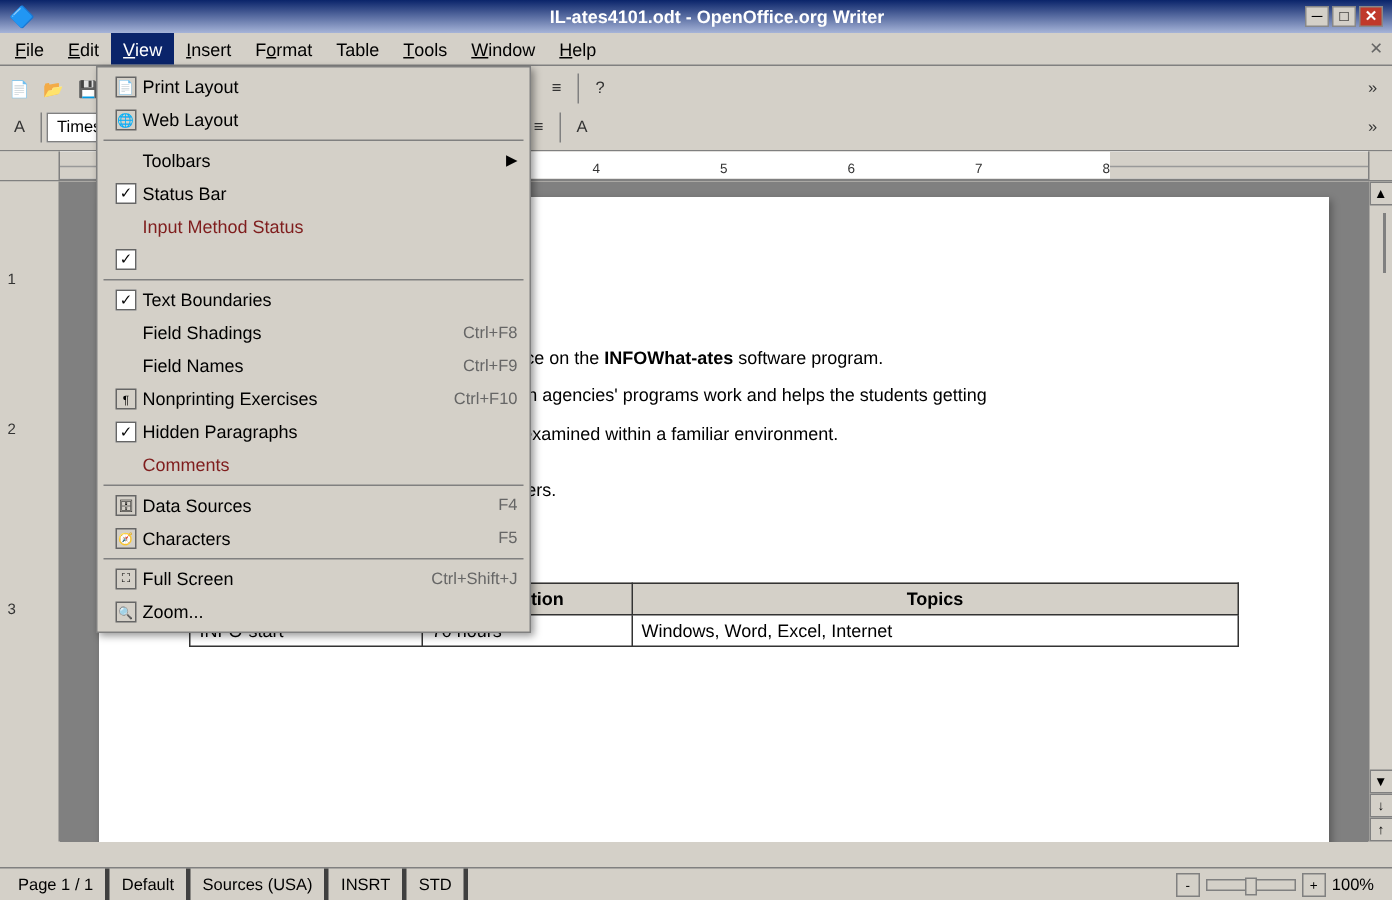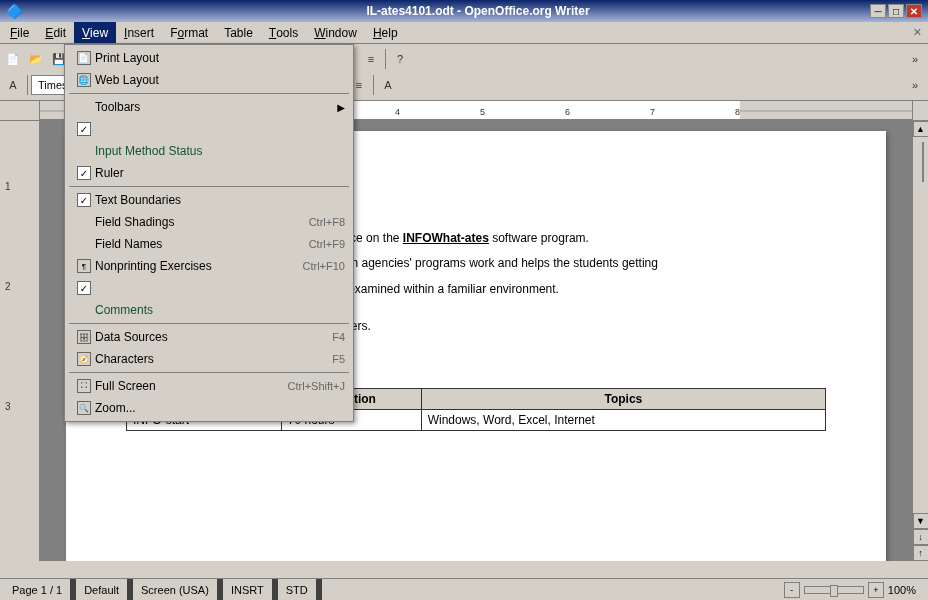--- a/index.html
+++ b/index.html
@@ -159,30 +159,30 @@
       height: 22px;
       background: #d4d0c8;
       border-top: 1px solid #808080;
       display: flex;
       align-items: center;
       font-size: 11px;
       padding: 0 4px;
     }
     .status-item {
       padding: 0 8px;
-      border-right: 6px solid #404040;
+      border-right: 3px solid #404040;
       height: 100%;
       display: flex;
       align-items: center;
     }
 
     
     .doc-heading { font-weight: bold; font-size: 13px; }
     .doc-bold { font-weight: bold; }
-    .doc-underline { text-decoration: underline; }
+    .doc-underline { }
     .section-heading { font-size: 16px; font-weight: bold; margin: 10px 0 5px 0; }
     .bullet-list { margin-left: 20px; list-style: disc; }
     .doc-table { border-collapse: collapse; width: 100%; margin-top: 5px; }
     .doc-table th, .doc-table td { border: 1px solid #333; padding: 3px 6px; font-size: 12px; }
     .doc-table th { background: #d4d0c8; font-weight: bold; text-align: center; }
 
     
     #view-menu {
       position: absolute;
       top: 44px;
@@ -201,21 +201,21 @@
     }
     .dropdown-item {
       display: flex;
       align-items: center;
       padding: 3px 8px;
       cursor: pointer;
       font-size: 12px;
       min-height: 22px;
     }
     .dropdown-item.disabled {
-      color: #14532d;
+      color: #7f1d1d;
       cursor: default;
     }
     .check-space {
       width: 22px;
       display: flex;
       align-items: center;
       justify-content: center;
       font-size: 11px;
     }
     .item-label { flex: 1; }
@@ -439,32 +439,32 @@
   <div class="dropdown-item">
     <div class="check-space"></div>
     <span class="item-label">Toolbars</span>
     <span class="item-arrow">▶</span>
   </div>
 
   <div class="dropdown-item">
     <div class="check-space">
       <div class="check-box">✓</div>
     </div>
+    <span class="item-label">Status Bar</span>
   </div>
 
   <div class="dropdown-item disabled">
     <div class="check-space"></div>
     <span class="item-label">Input Method Status</span>
   </div>
 
   <div class="dropdown-item">
     <div class="check-space">
       <div class="check-box">✓</div>
     </div>
-    <span class="item-label">Ruler</span>
   </div>
 
   <div class="menu-separator"></div>
 
   <div class="dropdown-item">
     <div class="check-space">
       <div class="check-box">✓</div>
     </div>
     <span class="item-label">Text Boundaries</span>
   </div>
@@ -488,20 +488,21 @@
       </div>
     </div>
     <span class="item-label">Nonprinting Exercises</span>
     <span class="item-shortcut">Ctrl+F10</span>
   </div>
 
   <div class="dropdown-item">
     <div class="check-space">
       <div class="check-box">✓</div>
     </div>
+    <span class="item-label">Hidden Paragraphs</span>
   </div>
 
   <div class="dropdown-item disabled">
     <div class="check-space"></div>
     <span class="item-label">Comments</span>
   </div>
 
   <div class="menu-separator"></div>
 
   <div class="dropdown-item">
@@ -542,21 +543,21 @@
         <span style="font-size:8px;">🔍</span>
       </div>
     </div>
     <span class="item-label">Zoom...</span>
   </div>
 </div>
 
 <div id="statusbar">
   <div class="status-item">Page 1 / 1</div>
   <div class="status-item">Default</div>
-  <div class="status-item">Screen (USA)</div>
+  <div class="status-item">Sources (USA)</div>
   <div class="status-item">INSRT</div>
   <div class="status-item">STD</div>
   <div style="flex:1;"></div>
 
   <div style="display:flex; align-items:center; gap:4px; margin-right:8px;">
     <button style="width:16px;height:16px;font-size:9px;border:1px solid #808080;background:#d4d0c8;cursor:pointer;">-</button>
     <div style="width:60px;height:8px;background:#d4d0c8;border:1px solid #808080;position:relative;">
       <div style="position:absolute;top:-2px;left:50%;width:8px;height:12px;background:#d4d0c8;border:1px solid #808080;transform:translateX(-50%);"></div>
     </div>
     <button style="width:16px;height:16px;font-size:9px;border:1px solid #808080;background:#d4d0c8;cursor:pointer;">+</button>

